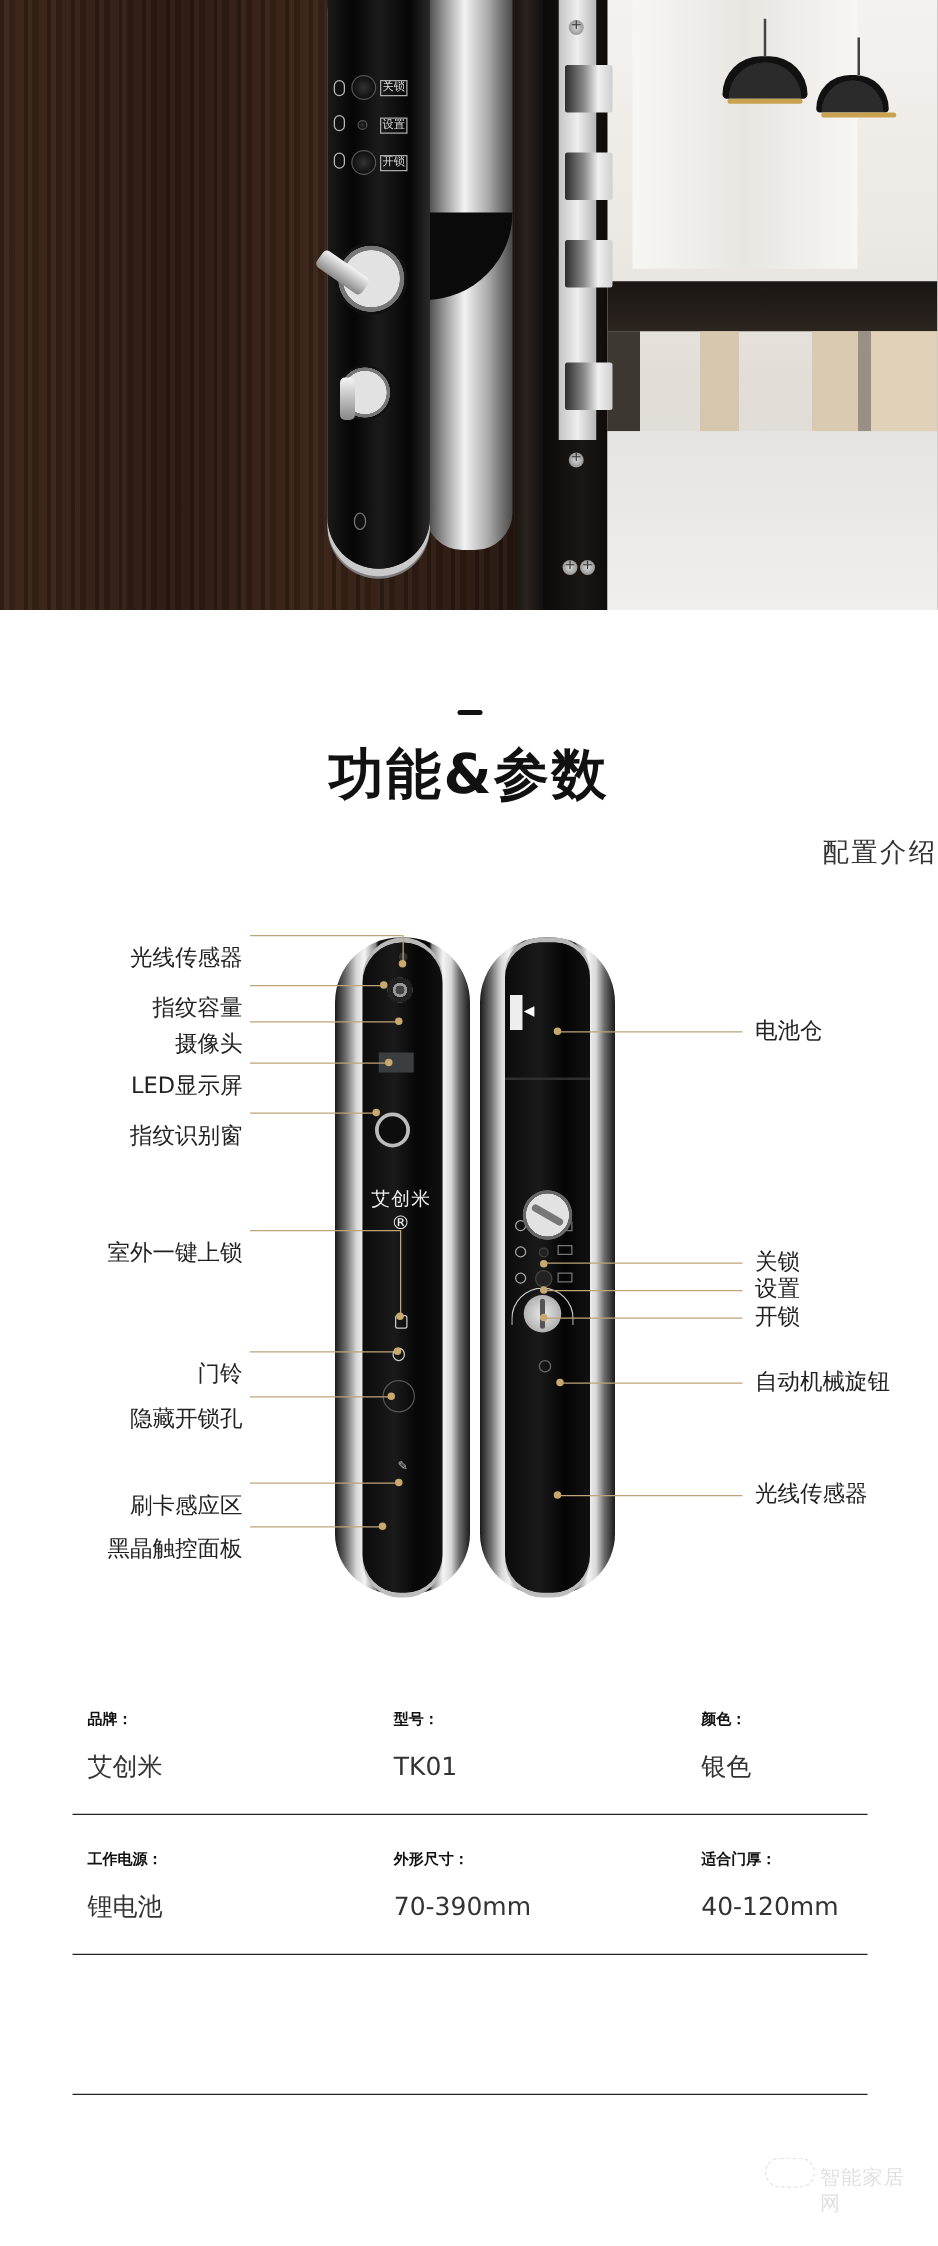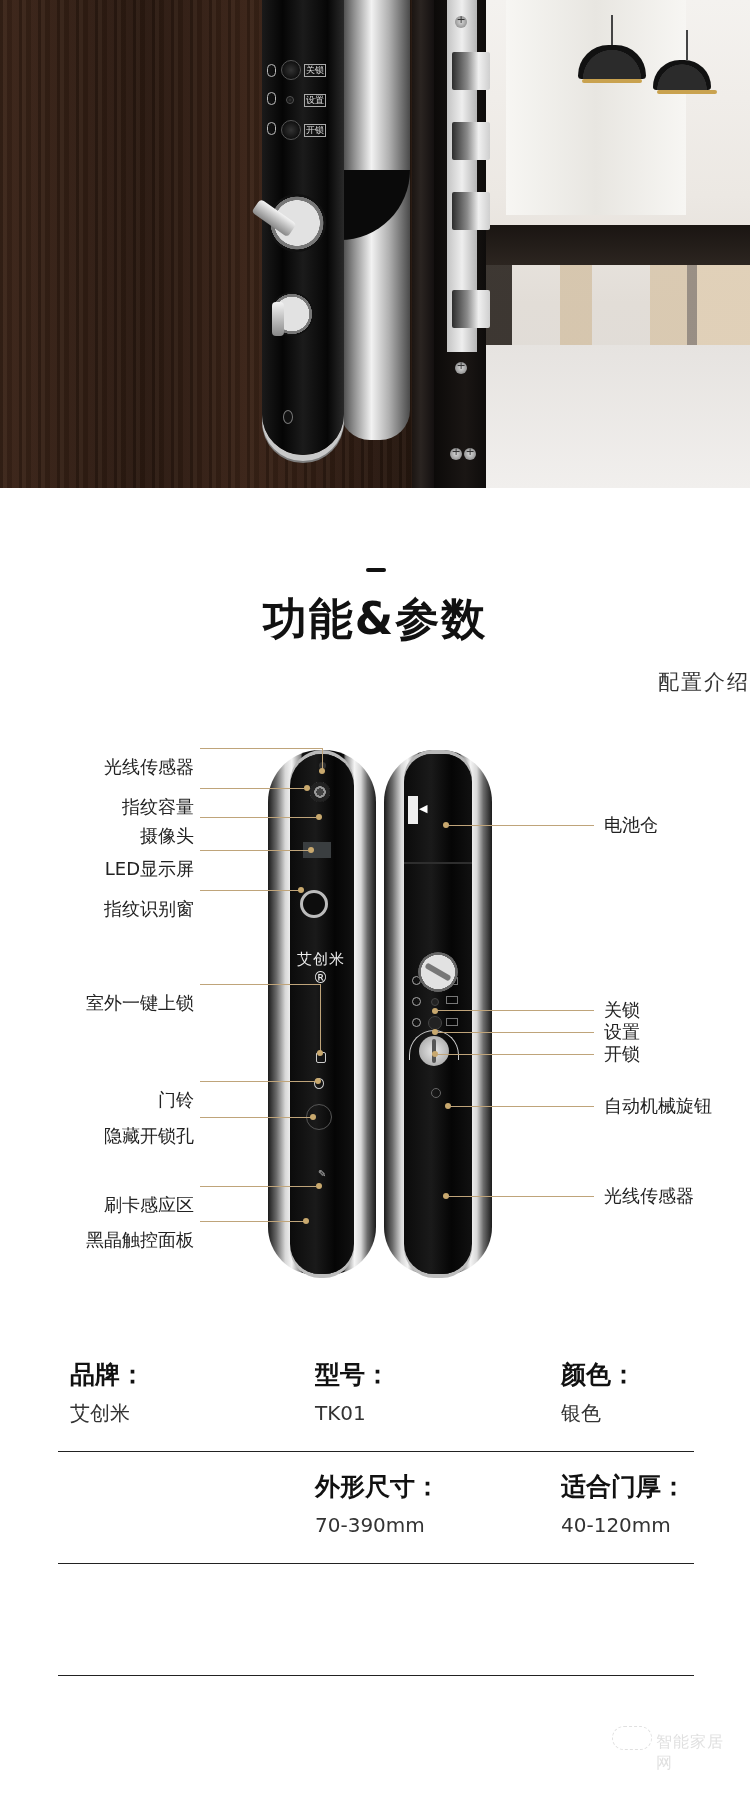--- a/index.html
+++ b/index.html
@@ -82,21 +82,21 @@
   .callout { position: absolute; height: 22px; line-height: 22px; font-size: 18px; color: #222; white-space: nowrap; }
   .callout.left { text-align: right; margin-top: 19px; }
   .leader { position: absolute; height: 1px; background: #bfa47a; }
   .leader-v { position: absolute; width: 1px; background: #bfa47a; }
   .dot { position: absolute; width: 6px; height: 6px; border-radius: 50%; background: #c9a96e; }
 
   
   .specs { position: absolute; left: 58px; top: 1340px; width: 636px; }
   .spec-row { position: relative; height: 112px; border-bottom: 1px solid #222; }
   .spec-cell { position: absolute; top: 22px; }
-  .spec-label { font-size: 25px; font-weight: bold; color: #111; line-height: 26px; }
+  .spec-label { font-size: 12px; font-weight: bold; color: #111; line-height: 26px; }
   .spec-value { font-size: 20px; color: #333; line-height: 26px; margin-top: 12px; }
   .watermark { position: absolute; left: 612px; top: 1722px; width: 120px; height: 32px; opacity: 0.45; }
   .wm-cloud { position: absolute; left: 0; top: 4px; width: 40px; height: 24px; border: 1px dashed #bbb; border-radius: 14px; }
   .wm-text { position: absolute; left: 44px; top: 10px; font-size: 16px; color: #bbb; letter-spacing: 1px; }
 </style>
 </head>
 <body>
 
 <div class="hero">
   <div class="door-wood"></div>
@@ -263,20 +263,24 @@
     <div class="spec-cell" style="left:257px">
       <div class="spec-label">型号：</div>
       <div class="spec-value">TK01</div>
     </div>
     <div class="spec-cell" style="left:503px">
       <div class="spec-label">颜色：</div>
       <div class="spec-value">银色</div>
     </div>
   </div>
   <div class="spec-row">
+    <div class="spec-cell" style="left:12px">
+      <div class="spec-label">工作电源：</div>
+      <div class="spec-value">锂电池</div>
+    </div>
     <div class="spec-cell" style="left:257px">
       <div class="spec-label">外形尺寸：</div>
       <div class="spec-value">70-390mm</div>
     </div>
     <div class="spec-cell" style="left:503px">
       <div class="spec-label">适合门厚：</div>
       <div class="spec-value">40-120mm</div>
     </div>
   </div>
   <div class="spec-row">

